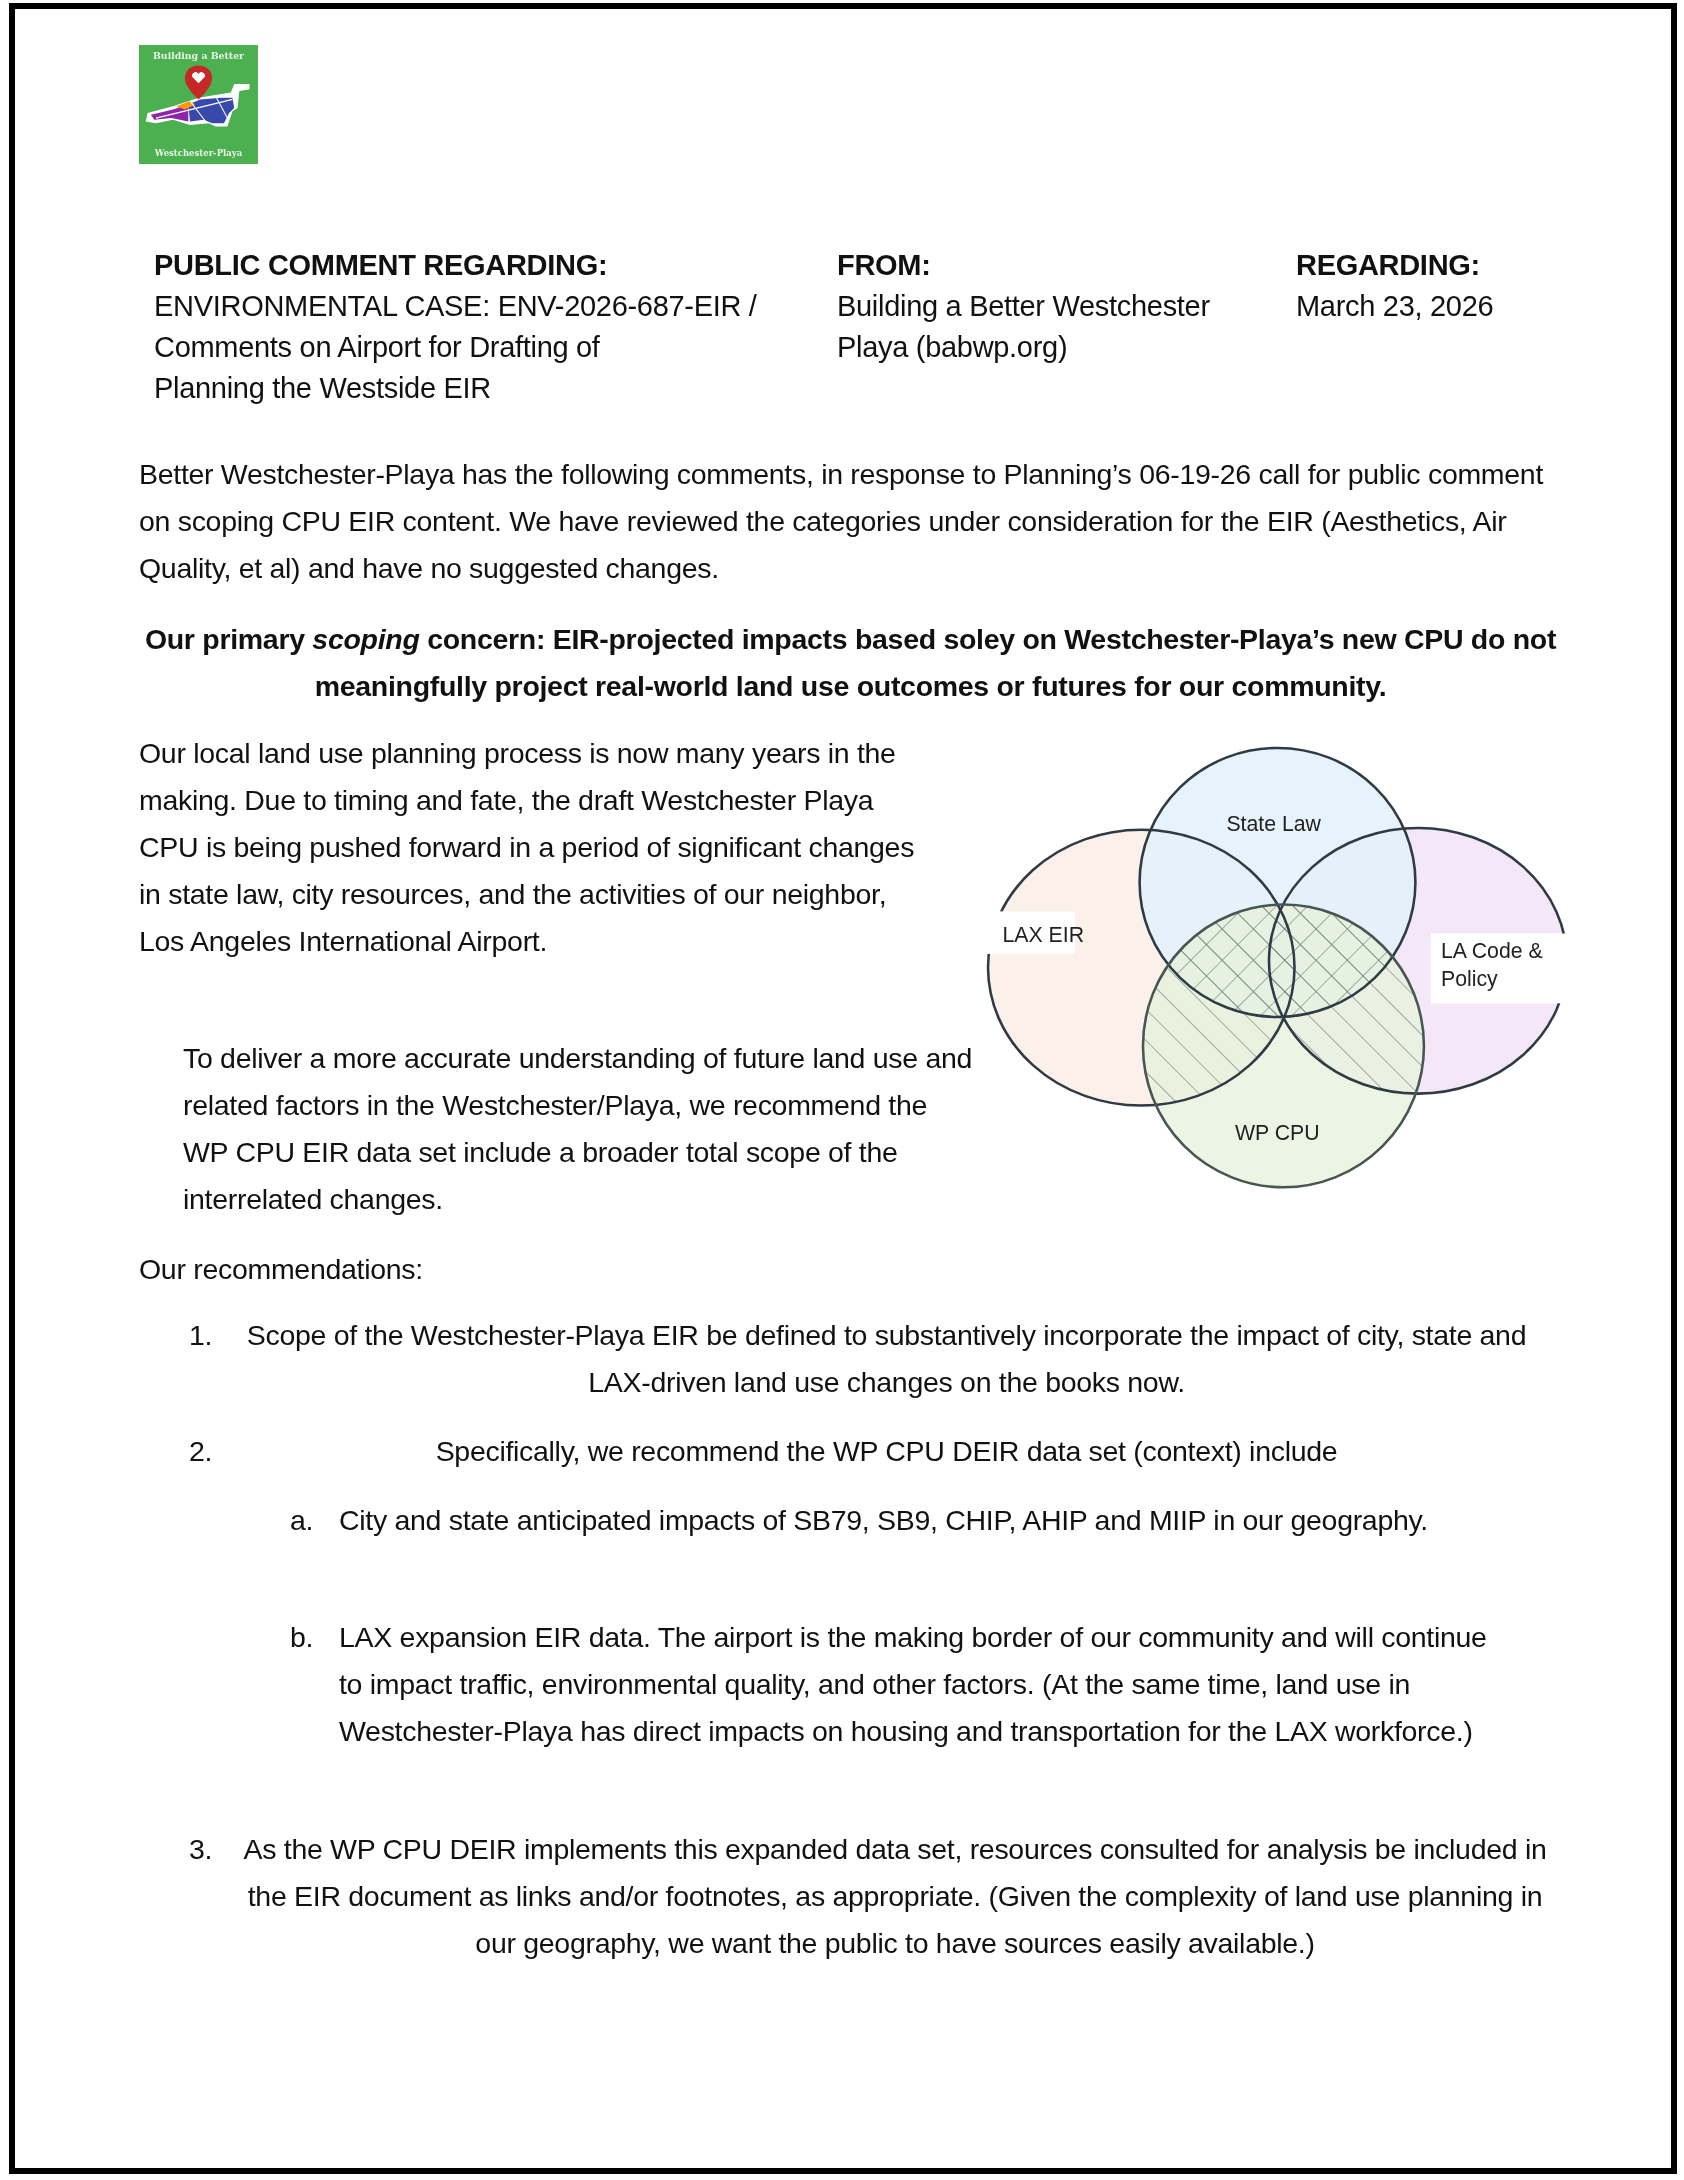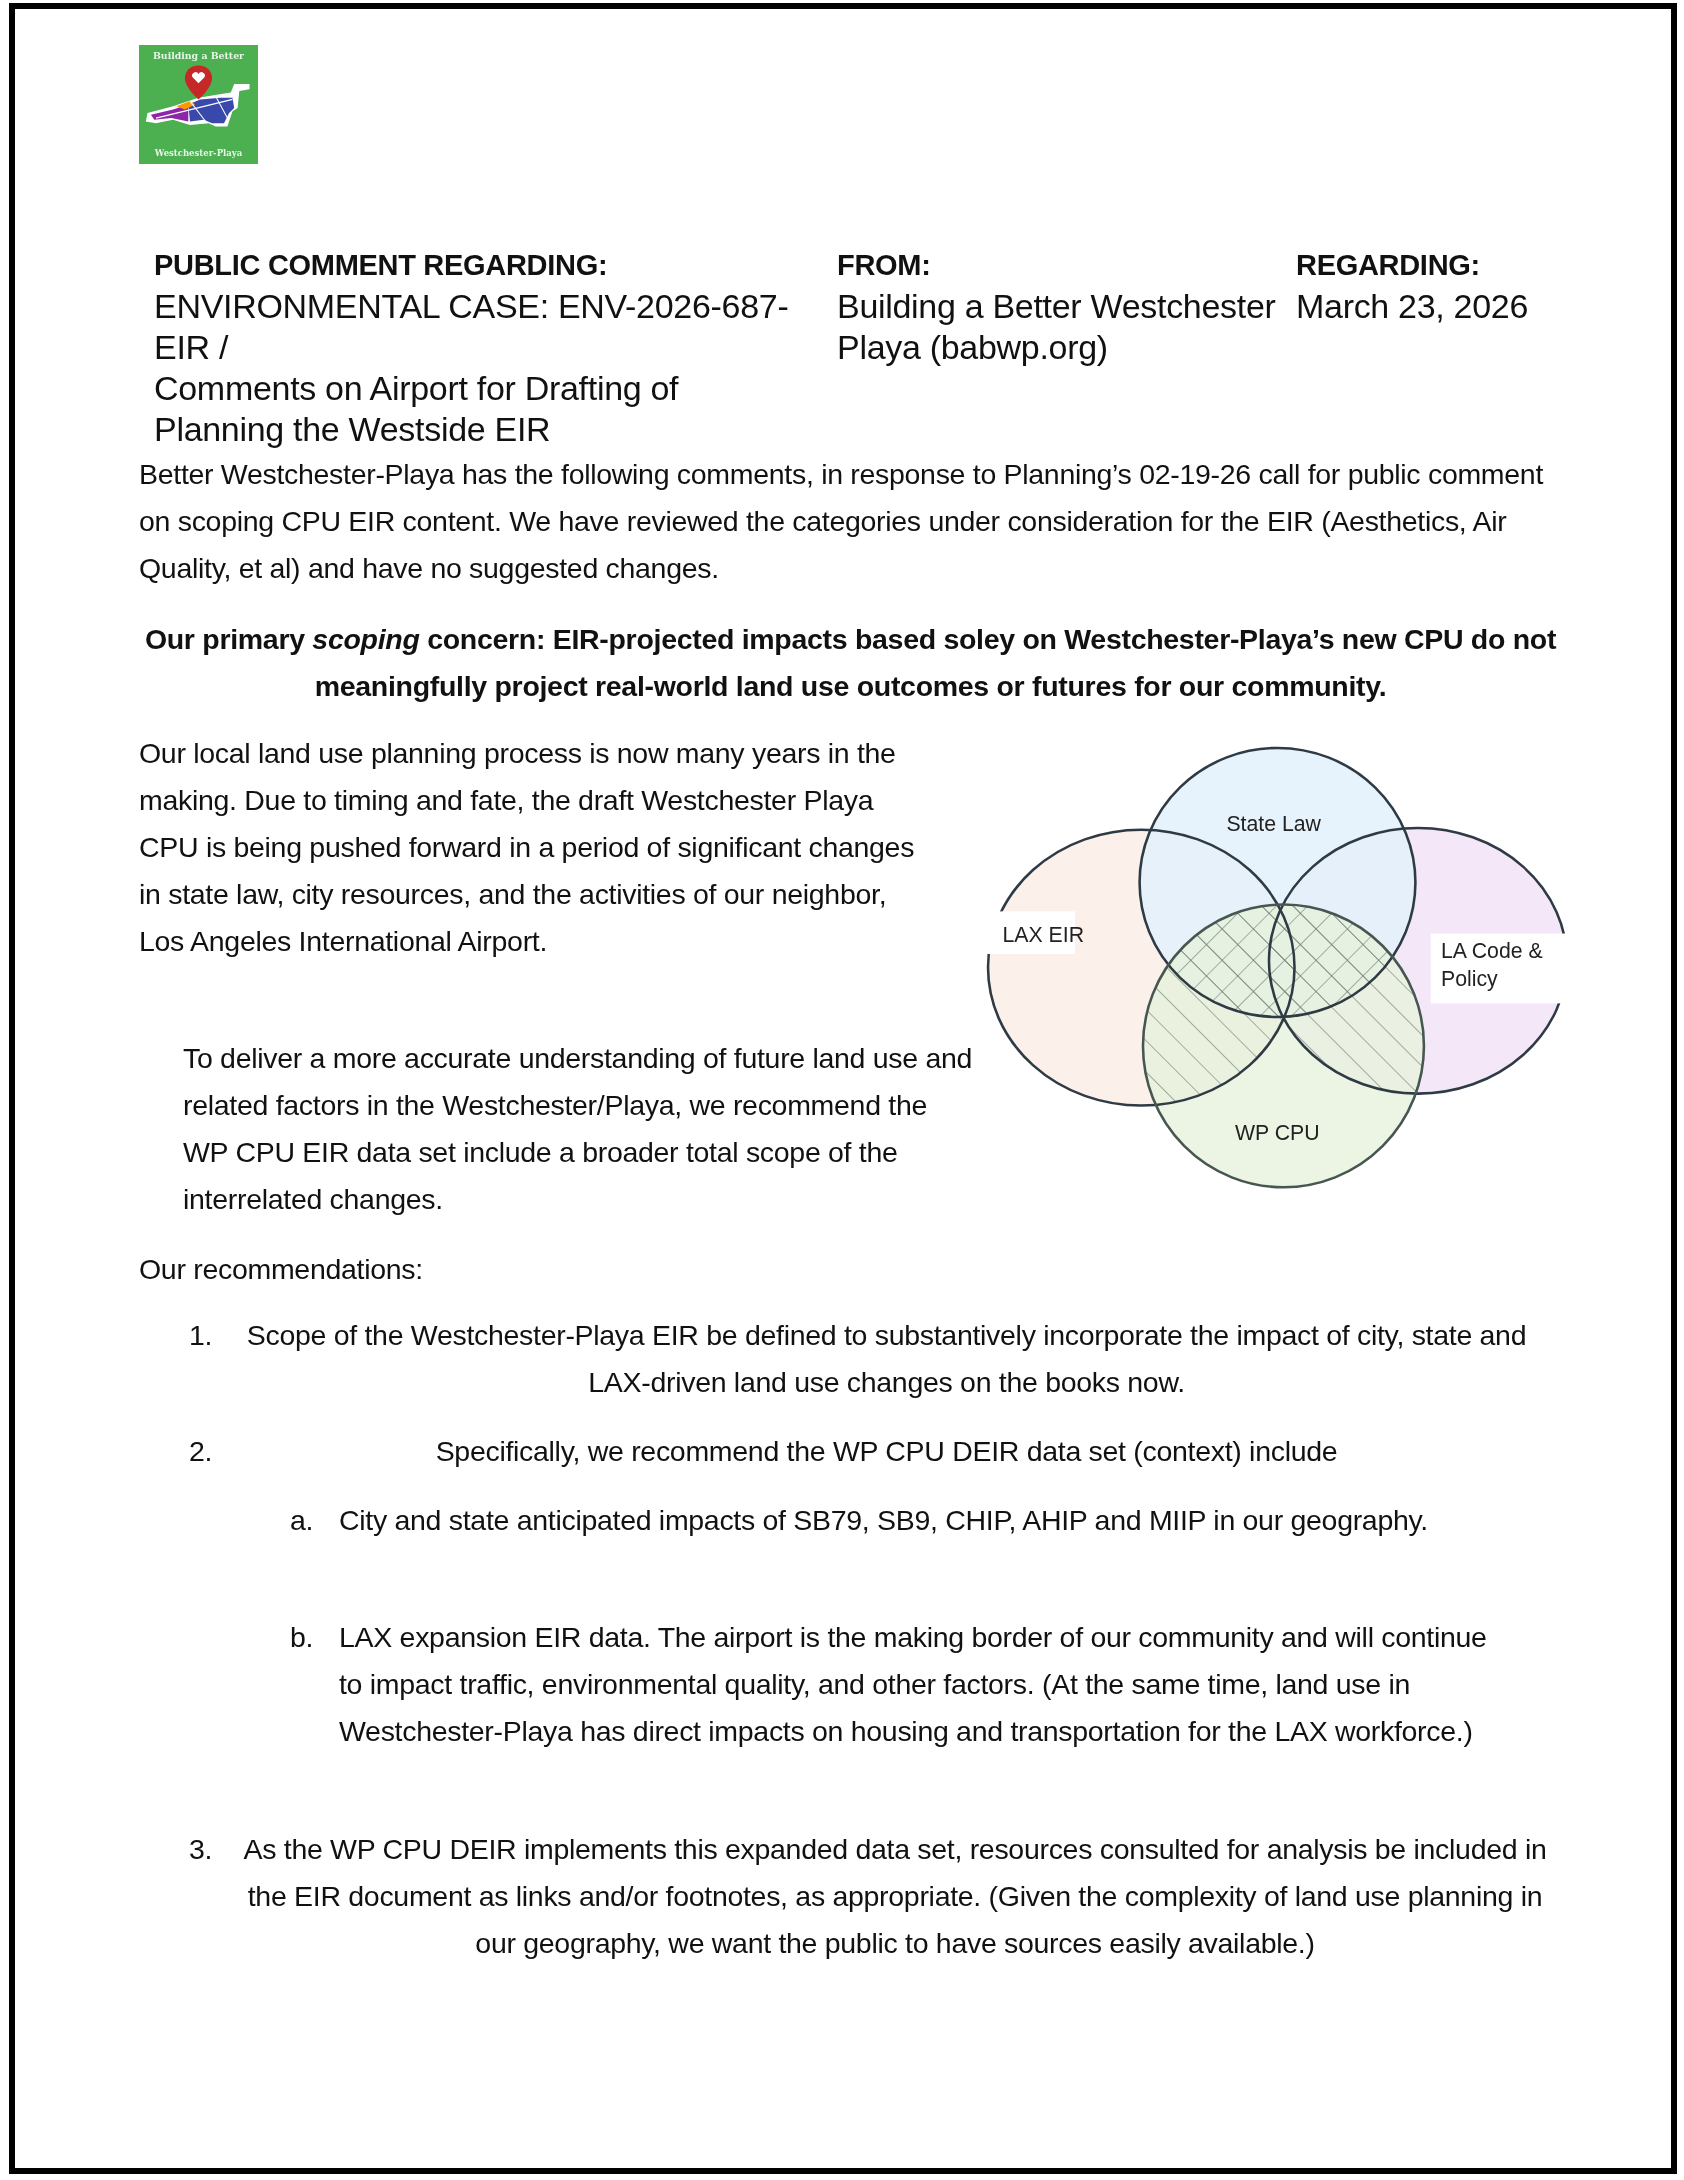--- a/index.html
+++ b/index.html
@@ -5,21 +5,21 @@
   html, body { margin: 0; padding: 0; background: #ffffff; }
   body { width: 1685px; height: 2181px; position: relative; overflow: hidden;
          font-family: "Liberation Sans", "DejaVu Sans", sans-serif; color: #111111; }
   .frame { position: absolute; left: 8.5px; top: 3.4px; width: 1656px; height: 2159px;
            border: 6px solid #000000; background: #ffffff; }
   .abs { position: absolute; }
 
   .logo { left: 139px; top: 45px; width: 126px; height: 119px; }
 
   .hdr-label { font-weight: bold; font-size: 29px; line-height: 41px; letter-spacing: -0.3px; }
-  .hdr-text  { font-size: 34px; line-height: 41px; letter-spacing: -0.3px; }
+  .hdr-text  { font-size: 29px; line-height: 41px; letter-spacing: -0.3px; }
   .col1 { left: 154px; top: 245px; width: 673px; }
   .col2 { left: 837px; top: 245px; width: 443px; }
   .col3 { left: 1296px; top: 245px; width: 290px; }
 
   .body-text { font-size: 28.5px; line-height: 47px; letter-spacing: -0.3px; }
   .p1 { left: 139px; top: 451px; width: 1414px; }
   .p2 { left: 139px; top: 616px; width: 1423px; font-weight: bold; text-align: center; }
   .p3 { left: 139px; top: 730px; width: 792px; }
   .p4 { left: 139px; top: 1035px; width: 792px; margin-left: 44px; }
   .p5 { left: 139px; top: 1246px; width: 681px; }
@@ -69,21 +69,21 @@
 <div class="abs col2">
   <div class="hdr-label">FROM:</div>
   <div class="hdr-text">Building a Better Westchester</div>
   <div class="hdr-text">Playa (babwp.org)</div>
 </div>
 <div class="abs col3">
   <div class="hdr-label">REGARDING:</div>
   <div class="hdr-text">March 23, 2026</div>
 </div>
 
-<div class="abs body-text p1">Better Westchester-Playa has the following comments, in response to Planning’s 02-19-26 call for public comment on scoping CPU EIR content. We have reviewed the categories under consideration for the EIR (Aesthetics, Air Quality, et al) and have no suggested changes.</div>
+<div class="abs body-text p1">Better Westchester-Playa has the following comments, in response to Planning’s 06-19-26 call for public comment on scoping CPU EIR content. We have reviewed the categories under consideration for the EIR (Aesthetics, Air Quality, et al) and have no suggested changes.</div>
 
 <div class="abs body-text p2">
   <span>Our primary </span><em>scoping</em><span> concern: EIR-projected impacts based soley on Westchester-Playa’s new CPU do not meaningfully project real-world land use outcomes or futures for our community.</span>
 </div>
 
 <div class="abs body-text p3">Our local land use planning process is now many years in the making. Due to timing and fate, the draft Westchester Playa CPU is being pushed forward in a period of significant changes in state law, city resources, and the activities of our neighbor, Los Angeles International Airport.</div>
 <div class="abs body-text p4">To deliver a more accurate understanding of future land use and related factors in the Westchester/Playa, we recommend the WP CPU EIR data set include a broader total scope of the interrelated changes.</div>
 <div class="abs body-text p5">Our recommendations:</div>
 
 <div class="li li1">

